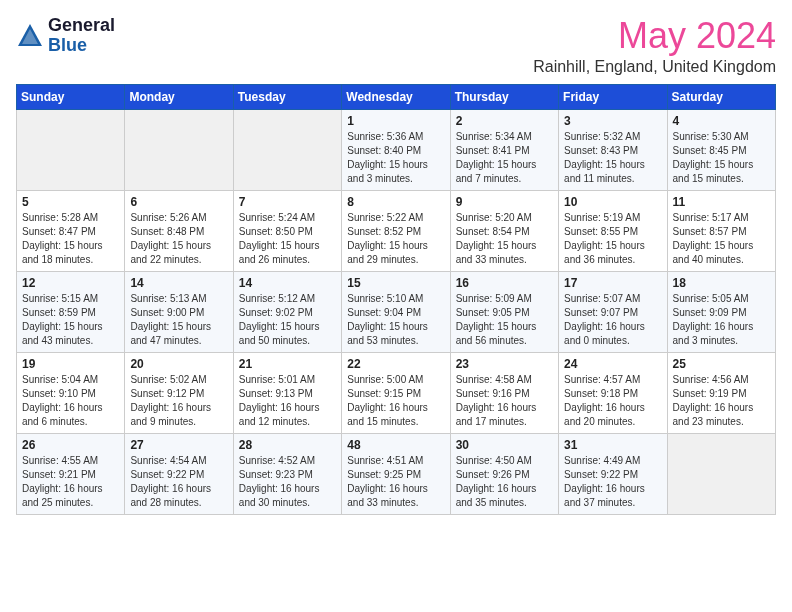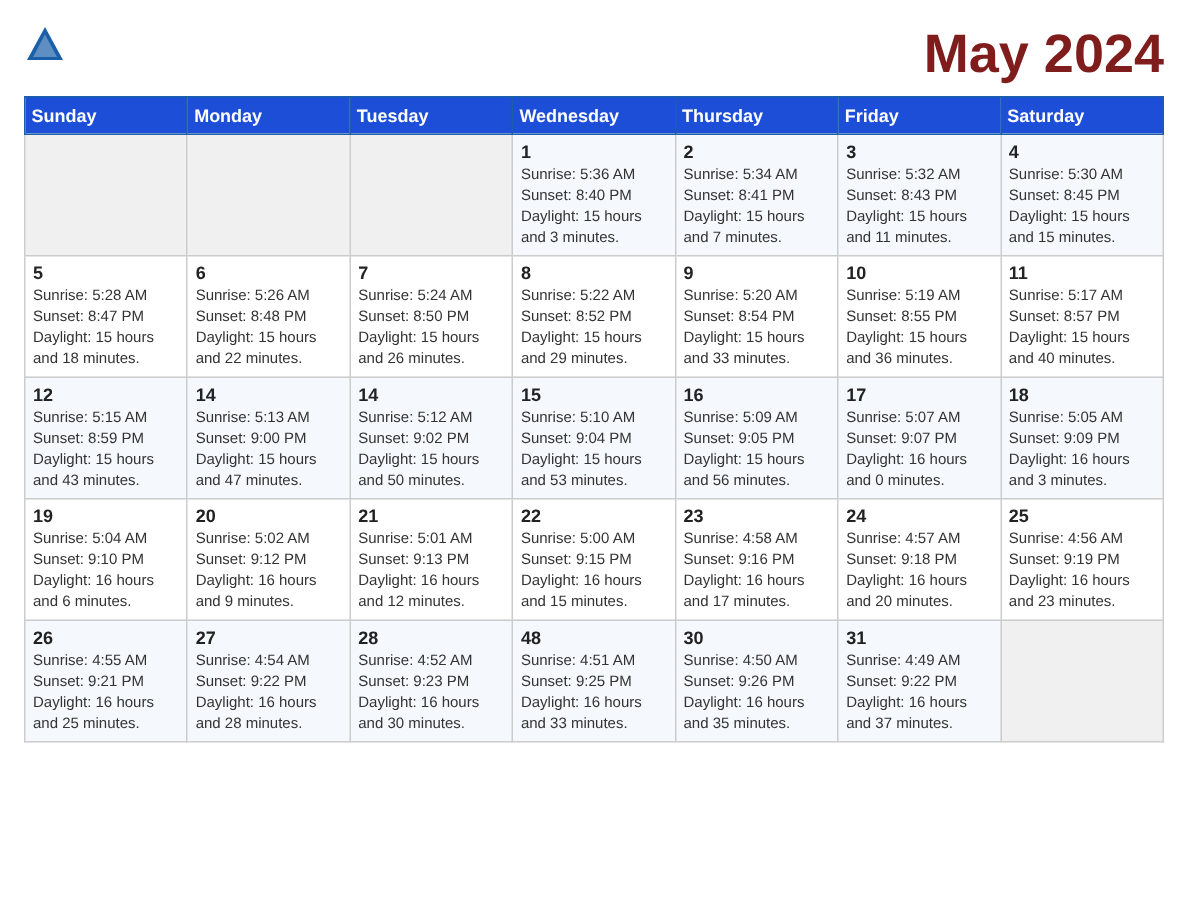--- a/index.html
+++ b/index.html
@@ -30,22 +30,22 @@
     .logo-blue { color: #1a5fa8; }
     .logo-icon {
       width: 28px;
       height: 28px;
     }
     .title-block {
       text-align: right;
     }
     .calendar-title {
       font-size: 36px;
-      font-weight: bold;
-      color: #7f1d1d;
+      font-weight: normal;
+      color: #ec4899;
       line-height: 1.1;
     }
     .calendar-subtitle {
       font-size: 16px;
       color: #333;
       margin-top: 2px;
     }
     table {
       width: 100%;
       border-collapse: collapse;
@@ -96,23 +96,28 @@
   </style>
 </head>
 <body>
 
 <div class="header-area">
   <div class="logo">
     <svg class="logo-icon" viewBox="0 0 28 28">
       <polygon points="14,2 26,24 2,24" fill="#1a5fa8"></polygon>
       <polygon points="14,7 22,22 6,22" fill="#fff" opacity="0.3"></polygon>
     </svg>
+    <div class="logo-text">
+      <span class="logo-general">General</span><br>
+      <span class="logo-blue">Blue</span>
+    </div>
   </div>
   <div class="title-block">
     <div class="calendar-title">May 2024</div>
+    <div class="calendar-subtitle">Rainhill, England, United Kingdom</div>
   </div>
 </div>
 
 <table>
   <thead>
     <tr id="weekday-header-row">
         <th>Sunday</th>
         <th>Monday</th>
         <th>Tuesday</th>
         <th>Wednesday</th>

